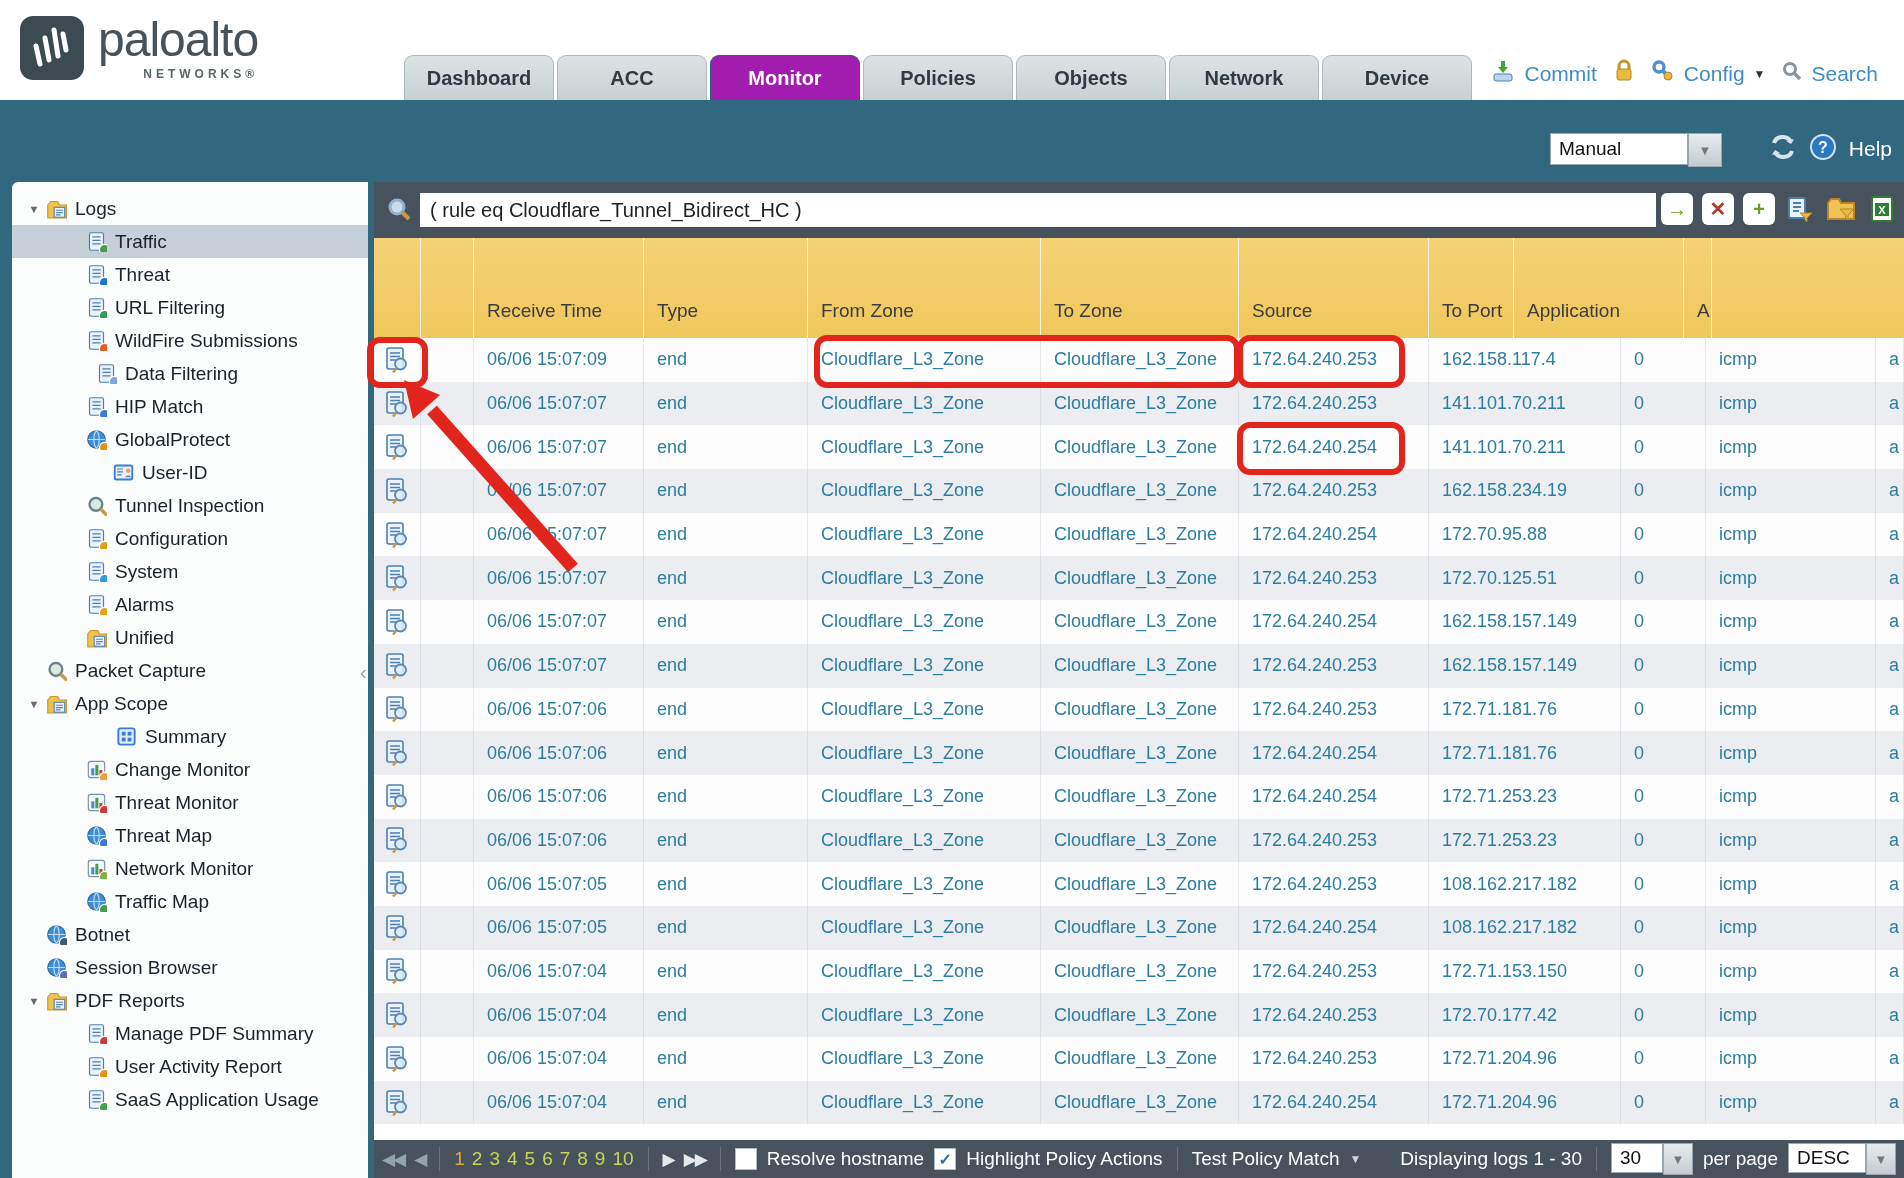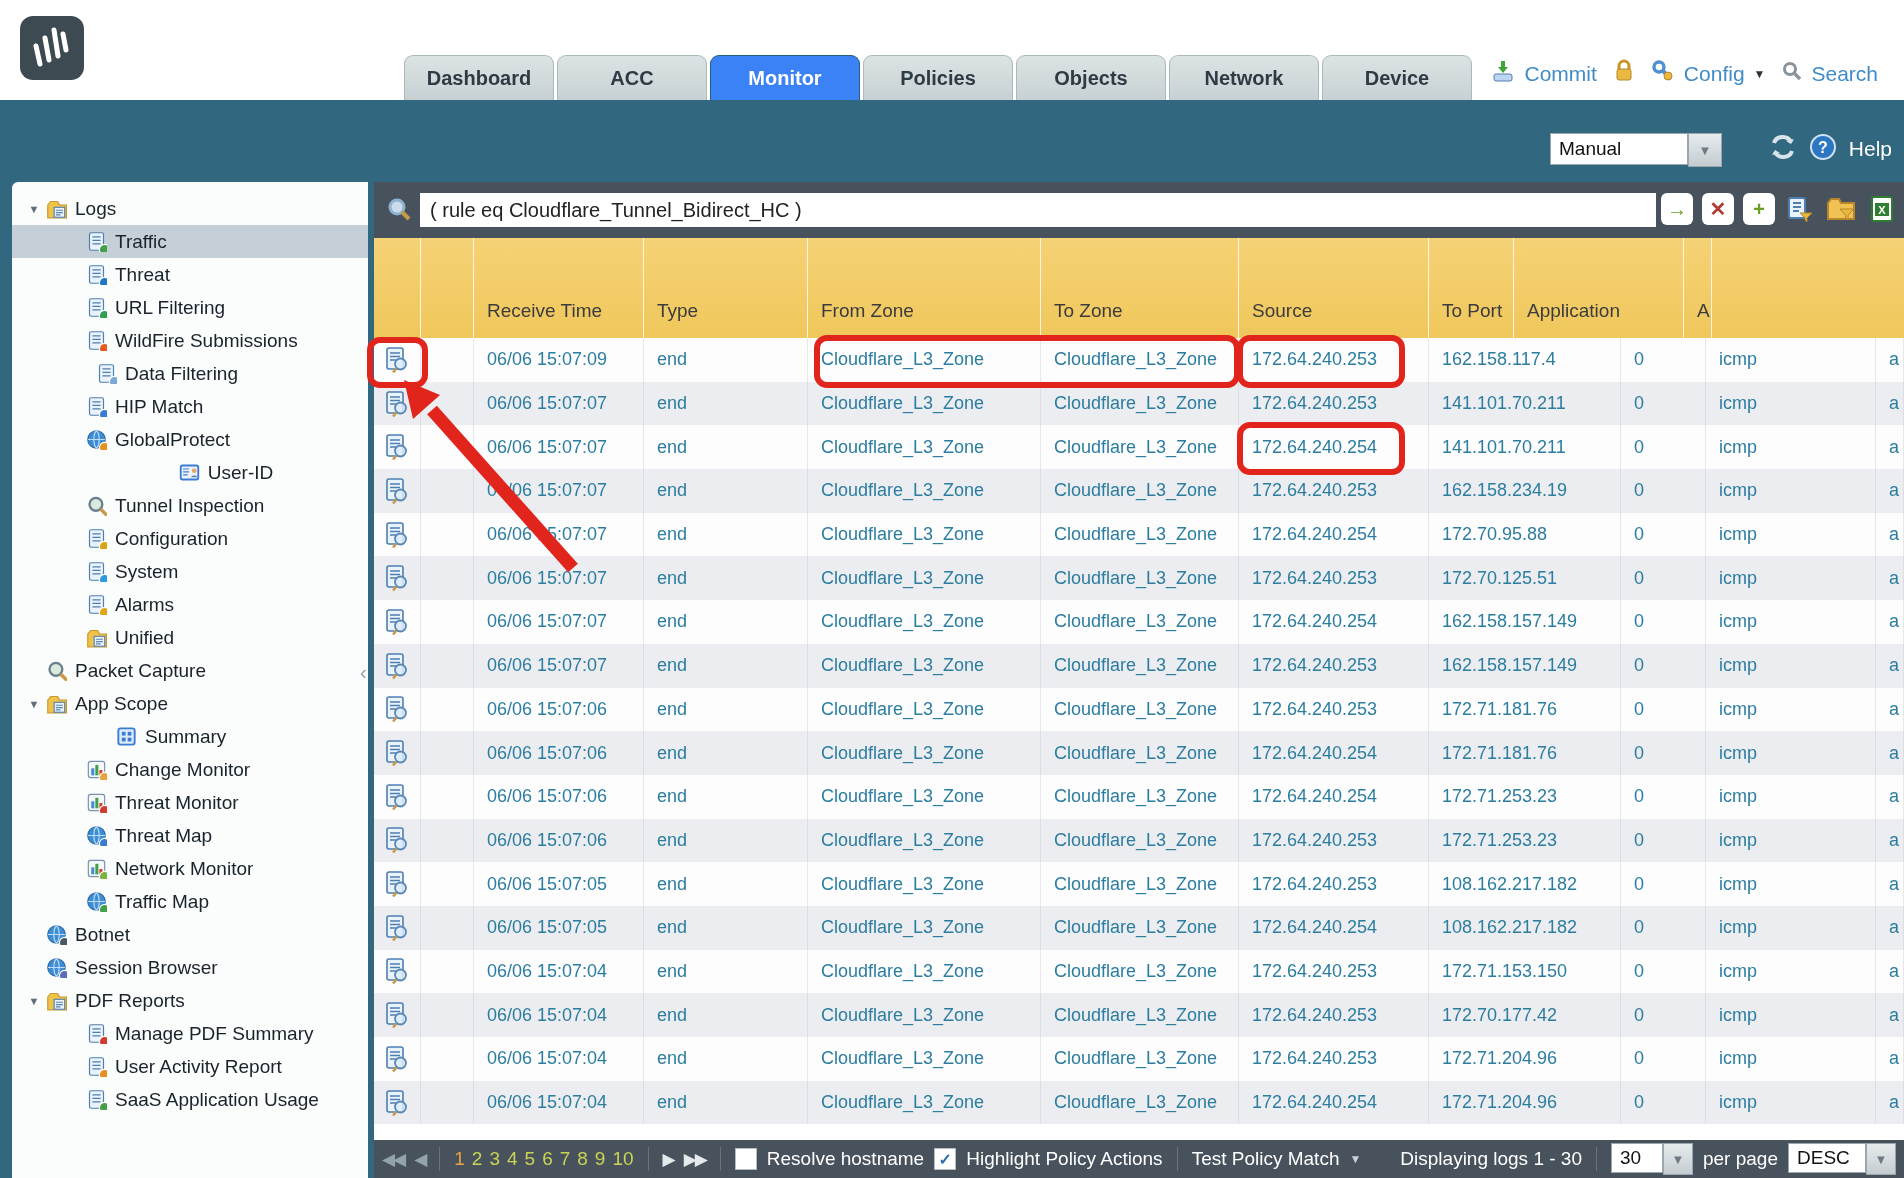--- a/index.html
+++ b/index.html
@@ -10,21 +10,21 @@
   .topbar{position:absolute;left:0;top:0;width:1904px;height:100px;background:#ffffff;}
   .logo{position:absolute;left:20px;top:16px;display:flex;align-items:flex-start;}
   .logo-mark{width:64px;height:64px;background:#3E4A52;border-radius:13px;position:relative;overflow:hidden;}
   .logo-text{margin-left:14px;line-height:1;}
   .logo-name{font-size:48px;color:#47525A;font-weight:500;letter-spacing:-1px;}
   .logo-sub{font-size:12px;color:#5A656D;letter-spacing:4px;text-align:right;margin-top:4px;font-weight:bold;}
   .tabs{position:absolute;left:404px;bottom:0;display:flex;gap:3px;}
   .tab{width:148px;height:44px;border-radius:9px 9px 0 0;
        background:linear-gradient(#DCE3E4,#C7D1D3);border:1px solid #A9B9BC;border-bottom:none;
        color:#2E3B44;font-size:20px;font-weight:bold;display:flex;align-items:center;justify-content:center;cursor:pointer;}
-  .tab.active{background:#3b82f6;color:#fff;border-color:#26607A;}
+  .tab.active{background:#a21caf;color:#fff;border-color:#26607A;}
   .utils{position:absolute;right:26px;bottom:12px;display:flex;align-items:center;gap:9px;font-size:21px;}
   .util-label{color:#3F8CC7;}
   .caret{font-size:12px;color:#333;}
 
   
   .band{position:absolute;left:0;top:100px;width:1904px;height:82px;background:#31677F;}
   .interval{position:absolute;top:133px;right:182px;display:flex;}
   .select{background:#fff;border:1px solid #9AA7AE;height:30px;display:flex;align-items:center;
           padding:0 8px;font-size:19px;color:#111;}
   .select-btn{width:32px;height:32px;background:linear-gradient(#E7EBED,#C4CCD1);border:1px solid #9AA7AE;
@@ -89,20 +89,24 @@
     <div class="logo">
       <div class="logo-mark">
         <svg width="64" height="64" viewBox="0 0 64 64">
           <g stroke="#fff" stroke-width="5" stroke-linecap="round">
             <line x1="16" y1="30" x2="20" y2="48"></line>
             <line x1="25" y1="22" x2="29" y2="44"></line>
             <line x1="34" y1="14" x2="38" y2="40"></line>
             <line x1="43" y1="18" x2="46" y2="34"></line>
           </g>
         </svg>
+      </div>
+      <div class="logo-text">
+        <div class="logo-name">paloalto</div>
+        <div class="logo-sub">NETWORKS®</div>
       </div>
     </div>
     <div class="tabs" id="tabs">
         <div class="tab">Dashboard</div>
         <div class="tab">ACC</div>
         <div class="tab active">Monitor</div>
         <div class="tab">Policies</div>
         <div class="tab">Objects</div>
         <div class="tab">Network</div>
         <div class="tab">Device</div>
@@ -230,21 +234,21 @@
       </div>
       <div class="tree-item" style="padding-left: 50px;">
         <span class="expander"></span>
         <svg class="tree-ico" viewBox="0 0 18 18">
           <circle cx="9" cy="9" r="7.5" fill="#3E8ED6" stroke="#2A6AA8"></circle>
           <path d="M1.5 9h15M9 1.5c3 2.5 3 12.5 0 15c-3-2.5-3-12.5 0-15z" fill="none" stroke="#BFDCF4"></path>
           <circle cx="16" cy="16" r="4.5" fill="#E8901A" stroke="#fff"></circle>
         </svg>
         <span>GlobalProtect</span>
       </div>
-      <div class="tree-item" style="padding-left: 48px; justify-content: center;">
+      <div class="tree-item" style="padding-left: 77px;">
         <span class="expander"></span>
         <svg class="tree-ico" viewBox="0 0 18 18">
           <rect x="1.5" y="3" width="15" height="12" rx="1.5" fill="#EAF2FB" stroke="#3B7BD4" stroke-width="1.6"></rect>
           <path d="M3.5 6h5M3.5 8.5h5M3.5 11h4" stroke="#3B7BD4"></path>
           <circle cx="13" cy="7.5" r="2" fill="#E8A468"></circle>
           <path d="M10.5 13c0-2 5-2 5 0z" fill="#5C7FB8"></path>
         </svg>
         <span>User-ID</span>
       </div>
       <div class="tree-item" style="padding-left: 50px;">

